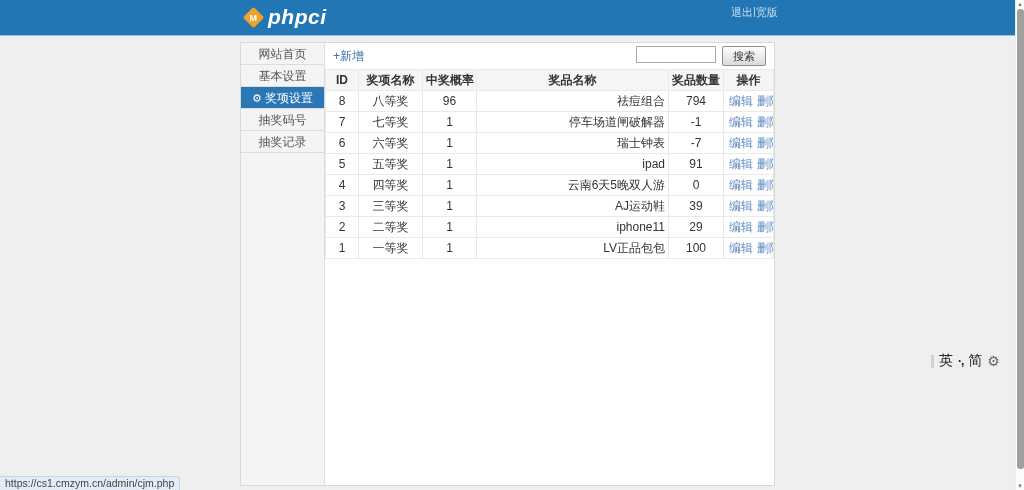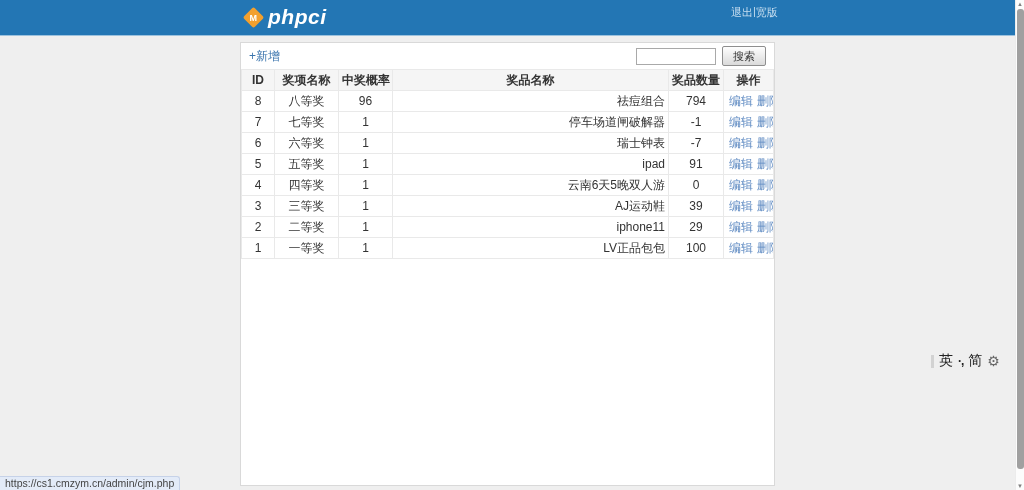--- a/index.html
+++ b/index.html
@@ -24,21 +24,21 @@
   .side-item { height:22px; line-height:22px; text-align:center; font-size:12px; color:#555; border-bottom:1px solid #dcdcdc; cursor:pointer; }
   .side-item.active { background:#2b77b6; color:#fff; }
   .side-item .gear { font-size:11px; margin-right:3px; }
 
   .content { flex:1; min-width:0; display:flex; flex-direction:column; }
   .breadcrumb { height:23px; background:#fafafa; border-bottom:1px solid #ebebeb; padding:0 9px; color:#999; font-size:11px; display:flex; align-items:center; gap:5px; }
   .breadcrumb .globe { display:inline-flex; }
 
   .toolbar { height:26px; display:flex; align-items:center; padding:0 8px; }
   .add-link { color:#3a74ad; font-size:12px; cursor:pointer; }
-  .toolbar-right { margin-left:auto; display:flex; align-items:center; gap:6px; }
+  .toolbar-right { margin-left:auto; display:flex; align-items:flex-start; gap:6px; }
   .search-input { width:80px; height:17px; border:1px solid #a9a9a9; font-size:11px; padding:0 3px; outline:none; }
   .search-btn { font-size:11px; color:#333; padding:0 10px; height:20px; border:1px solid #8e8e8e; background:linear-gradient(#fefefe,#dadada); border-radius:2px; cursor:pointer; }
 
   table { width:100%; border-collapse:collapse; font-size:12px; color:#333; table-layout:fixed; }
   th,td { border:1px solid #e9e9e9; height:21px; text-align:center; padding:0 3px; overflow:hidden; white-space:nowrap; }
   th { background:#f5f5f5; font-weight:bold; color:#333; }
   td.name-cell { text-align:right; padding-left:8px; }
   a.op { color:#5e8ac2; text-decoration:none; margin:0 2px; cursor:pointer; }
 
   
@@ -67,20 +67,27 @@
     <span class="brand-name">phpci</span>
   </div>
   <div class="top-links">
     <a>退出</a>
     <span>|</span>
     <a>宽版</a>
   </div>
 </div>
 
 <div class="panel">
+  <div class="sidebar">
+    <div class="side-item">网站首页</div>
+    <div class="side-item">基本设置</div>
+    <div class="side-item active"><span class="gear">⚙</span><span>奖项设置</span></div>
+    <div class="side-item">抽奖码号</div>
+    <div class="side-item">抽奖记录</div>
+  </div>
 
   <div class="content">
 
     <div class="toolbar">
       <a class="add-link">+新增</a>
       <div class="toolbar-right">
         <input class="search-input" type="text" value="" style="">
         <button class="search-btn">搜索</button>
       </div>
     </div>

